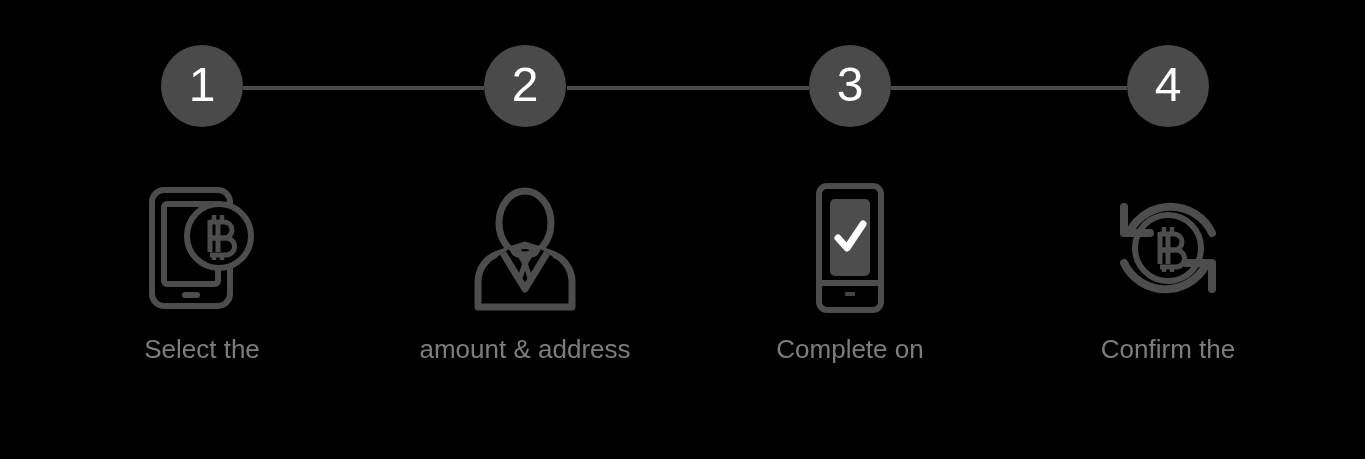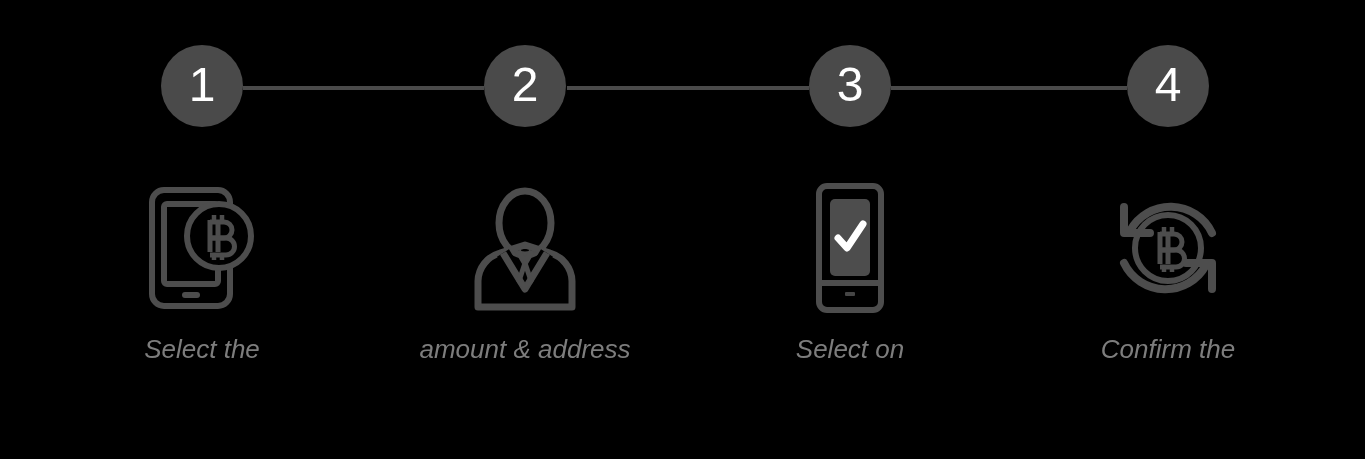--- a/index.html
+++ b/index.html
@@ -85,21 +85,21 @@
     top: 332px;
     left: 0;
     width: 260px;
     text-align: center;
     color: #7d7d7d;
     font-size: 26px;
     line-height: 35px;
     font-family: "Liberation Sans", sans-serif;
     font-weight: 400;
   }
-  .caption .l1, .caption .l2 { display: block; white-space: nowrap; font-style: italic; }
+  .caption .l1, .caption .l2 { display: block; white-space: nowrap; }
 </style>
 </head>
 <body>
 
 <div id="stepper">
 
   <div class="track" style="left:243px; width:241px;"></div>
   <div class="track" style="left:567px; width:242px;"></div>
   <div class="track" style="left:891px; width:236px;"></div>
 
@@ -164,21 +164,21 @@
 
         <rect x="44" y="110" width="10" height="4" rx="1" fill="#4d4d4d" opacity="0.9"></rect>
 
         <path d="M37 56 L46 66 L62 42" stroke="#ffffff" stroke-width="7" fill="none" stroke-linecap="round" stroke-linejoin="round"></path>
       </svg>
     </div>
     <div class="badge">
       <span class="badge-num">3</span>
     </div>
     <div class="caption">
-      <span class="l1">Select on</span>
+      <span class="l1">Complete on</span>
     </div>
   </div>
 
   <div class="step step-4">
     <div class="badge">
       <span class="badge-num">4</span>
     </div>
     <div class="icon-wrap">
       <svg width="120" height="126" viewBox="0 0 120 126" fill="none">
 

